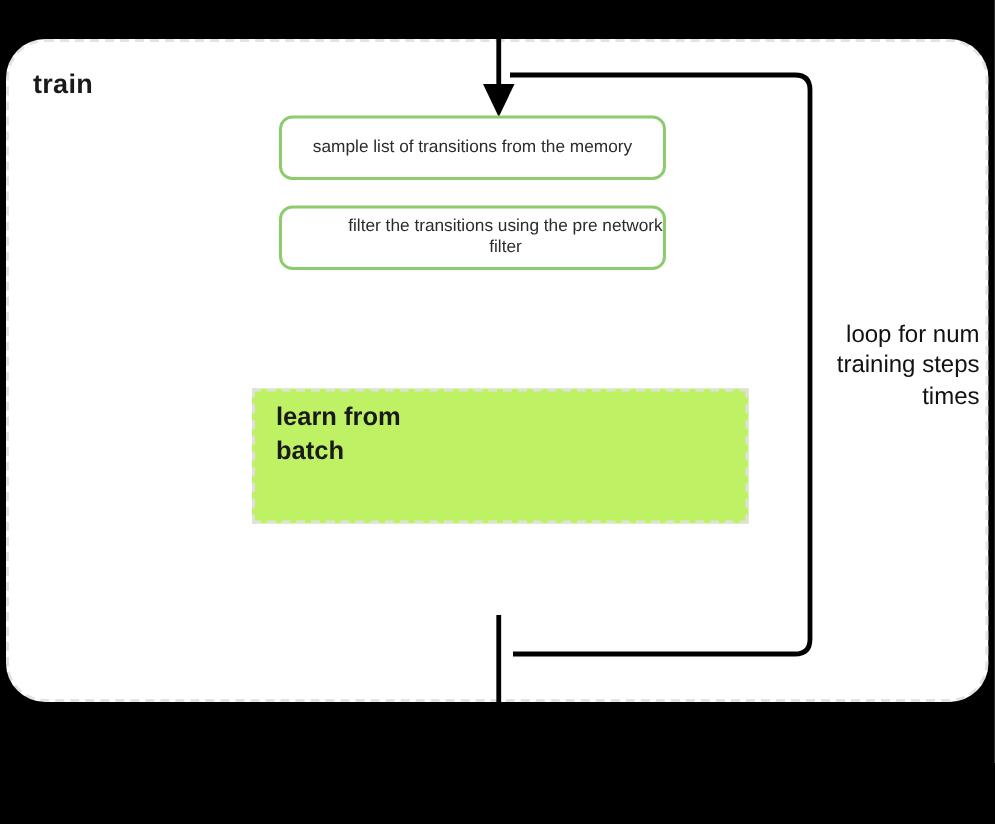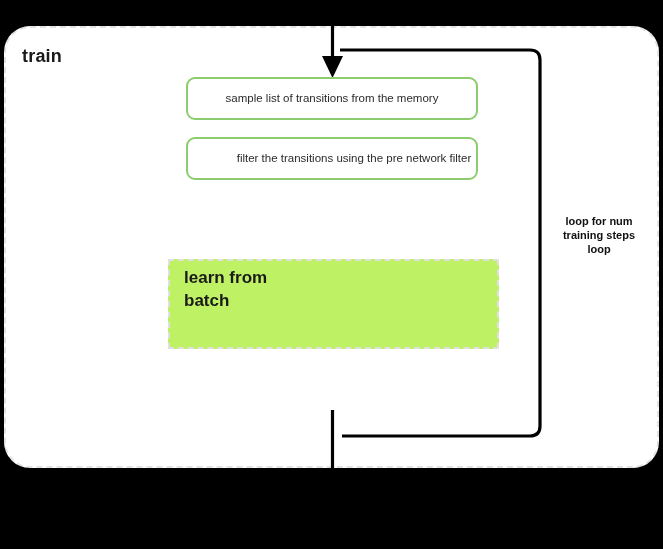--- a/index.html
+++ b/index.html
@@ -36,21 +36,21 @@
     font-size: 18px;
     font-weight: bold;
     color: #1a1a1a;
     letter-spacing: 0.2px;
   }
 
   
   .step-box {
     position: absolute;
     left: 186px;
-    width: 292px;
+    width: 258px;
     height: 43px;
     box-sizing: border-box;
     background: #ffffff;
     border: 2.5px solid #8ccc6e;
     border-radius: 9px;
     display: flex;
     align-items: center;
     justify-content: center;
   }
   .step-box .step-label {
@@ -85,24 +85,24 @@
     line-height: 1.35;
     width: 150px;
   }
 
   
   #loop-label {
     position: absolute;
     left: 545px;
     top: 214px;
     width: 108px;
-    font-size: 11px;
-    font-weight: bold;
+    font-size: 16px;
+    font-weight: normal;
     color: #111111;
-    text-align: center;
+    text-align: right;
     line-height: 1.28;
   }
 
   
   #connectors {
     position: absolute;
     left: 0;
     top: 0;
     width: 663px;
     height: 549px;
@@ -142,16 +142,16 @@
     <div id="learn-group-title">
       <span>learn from</span><br>
       <span>batch</span>
     </div>
   </div>
 
 
   <div id="loop-label">
     <span>loop for num</span><br>
     <span>training steps</span><br>
-    <span>loop</span>
+    <span>times</span>
   </div>
 
 </div>
 
 </body></html>

